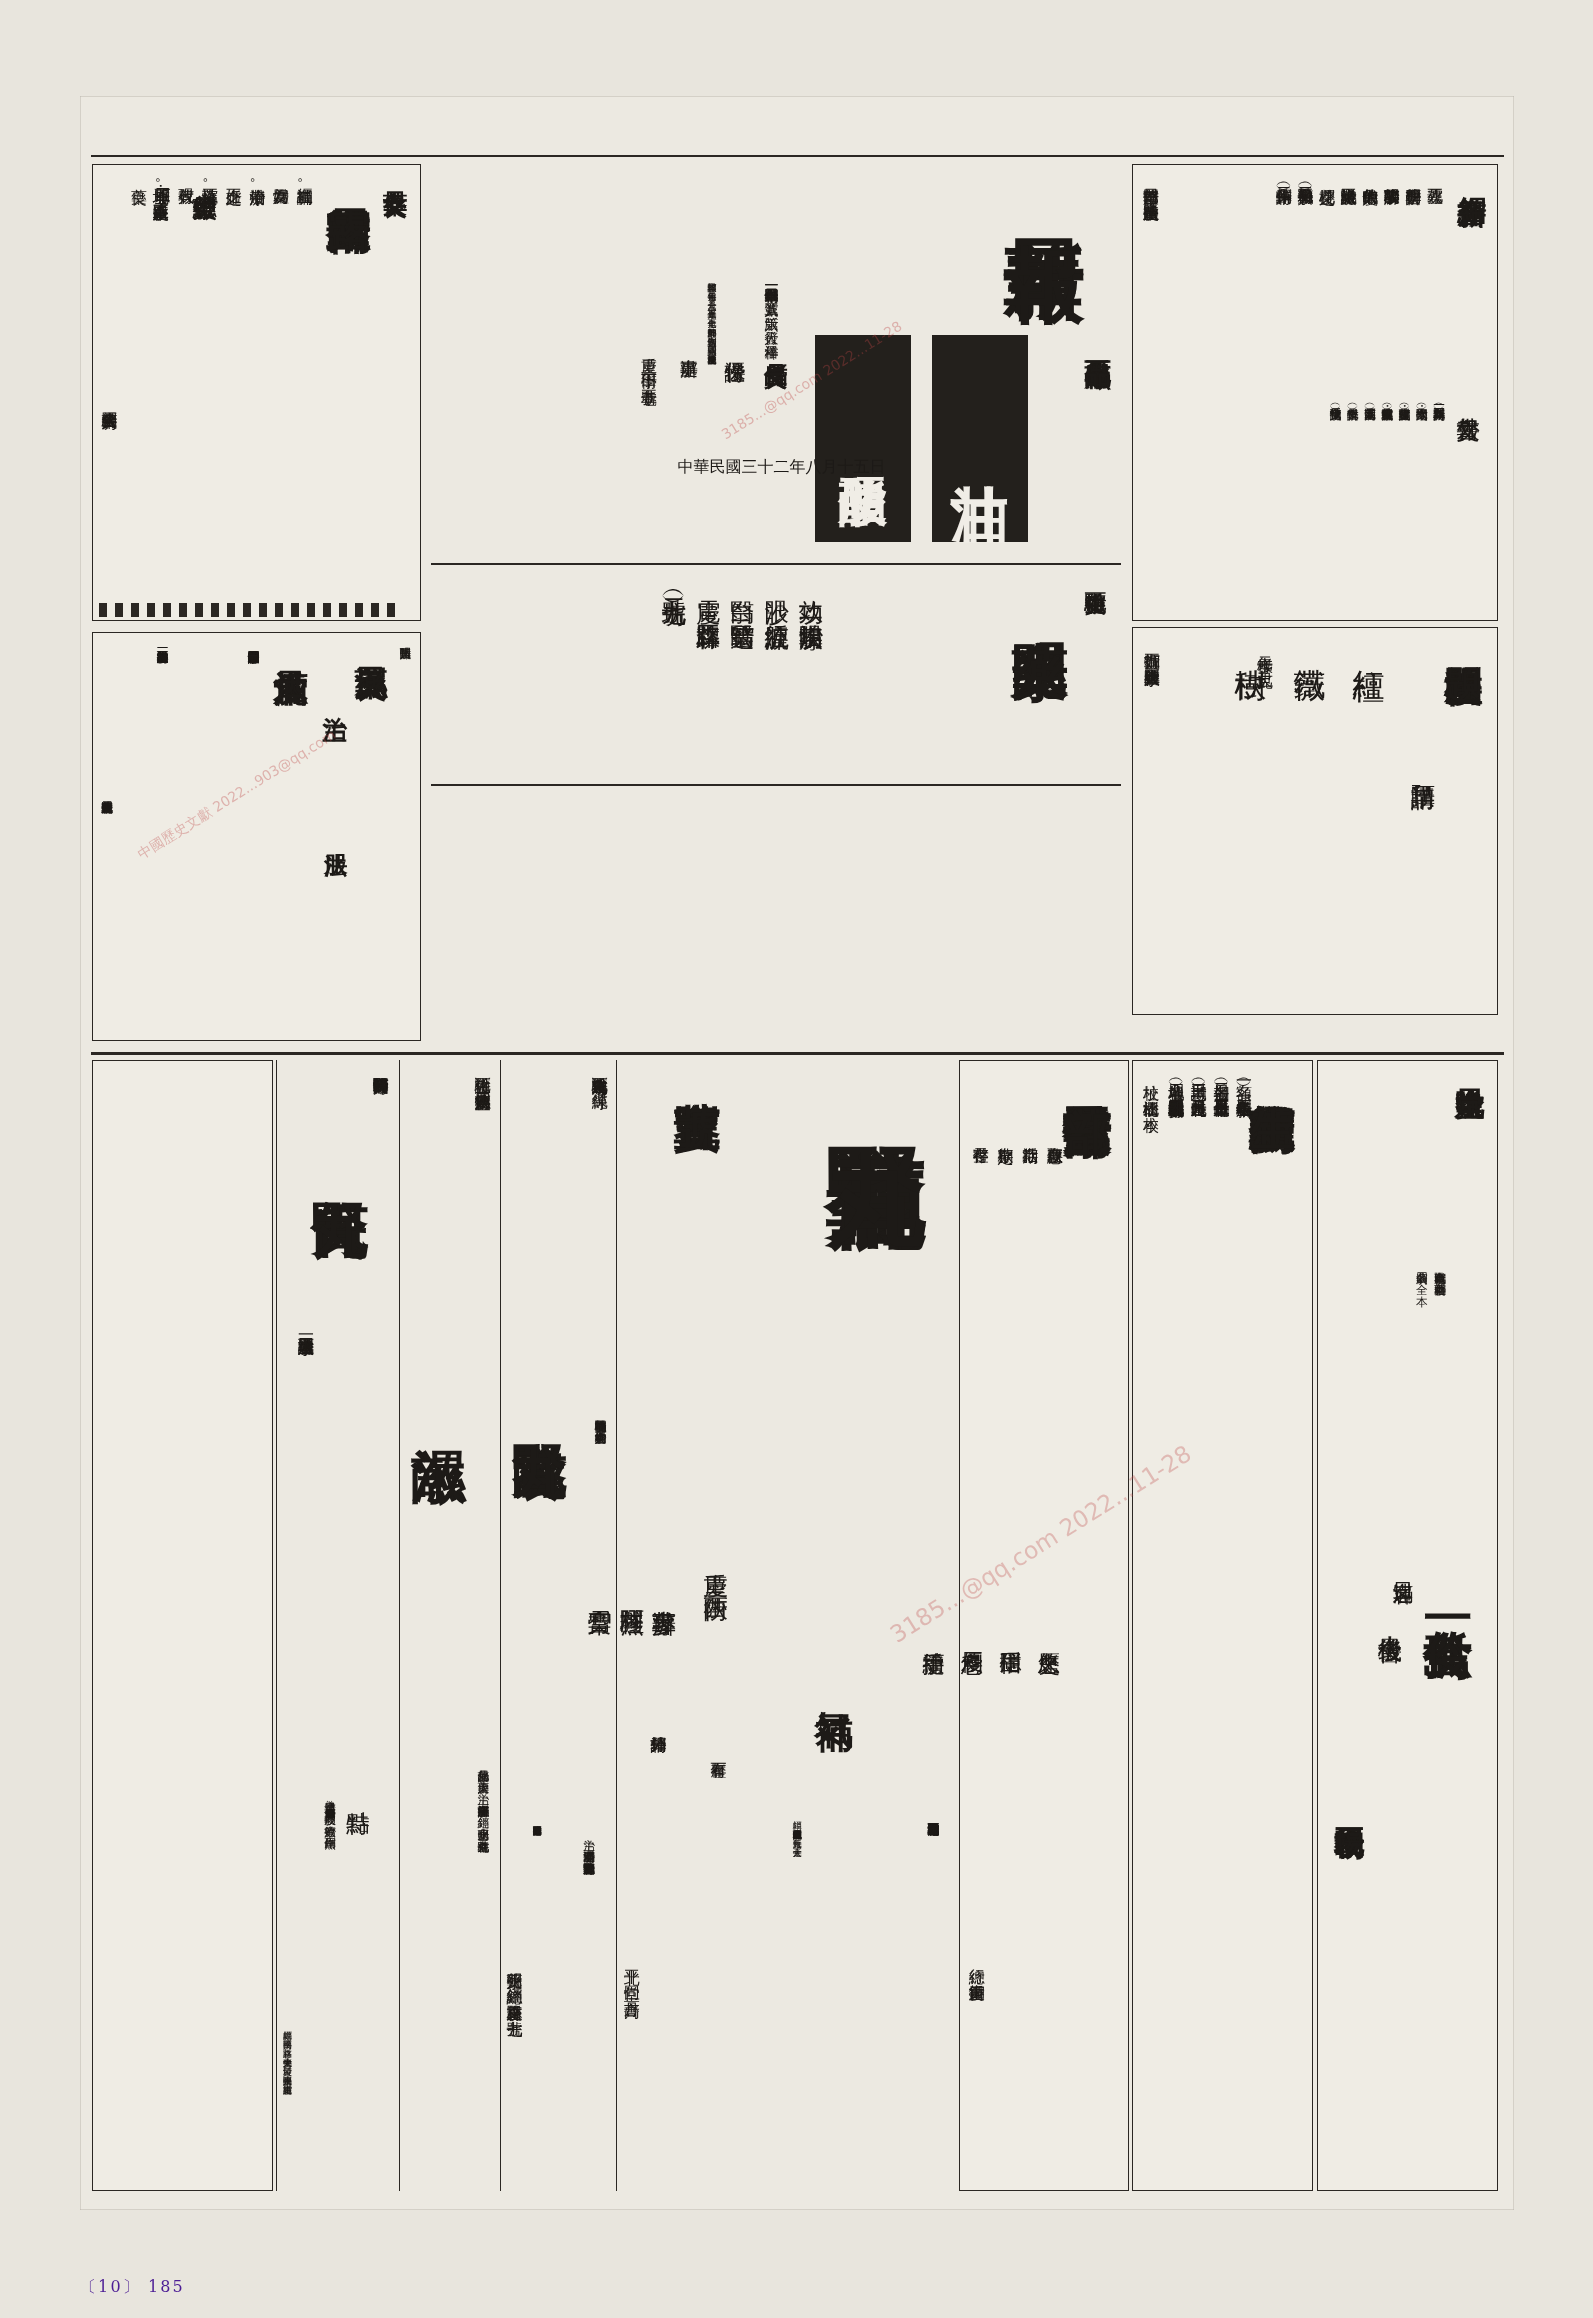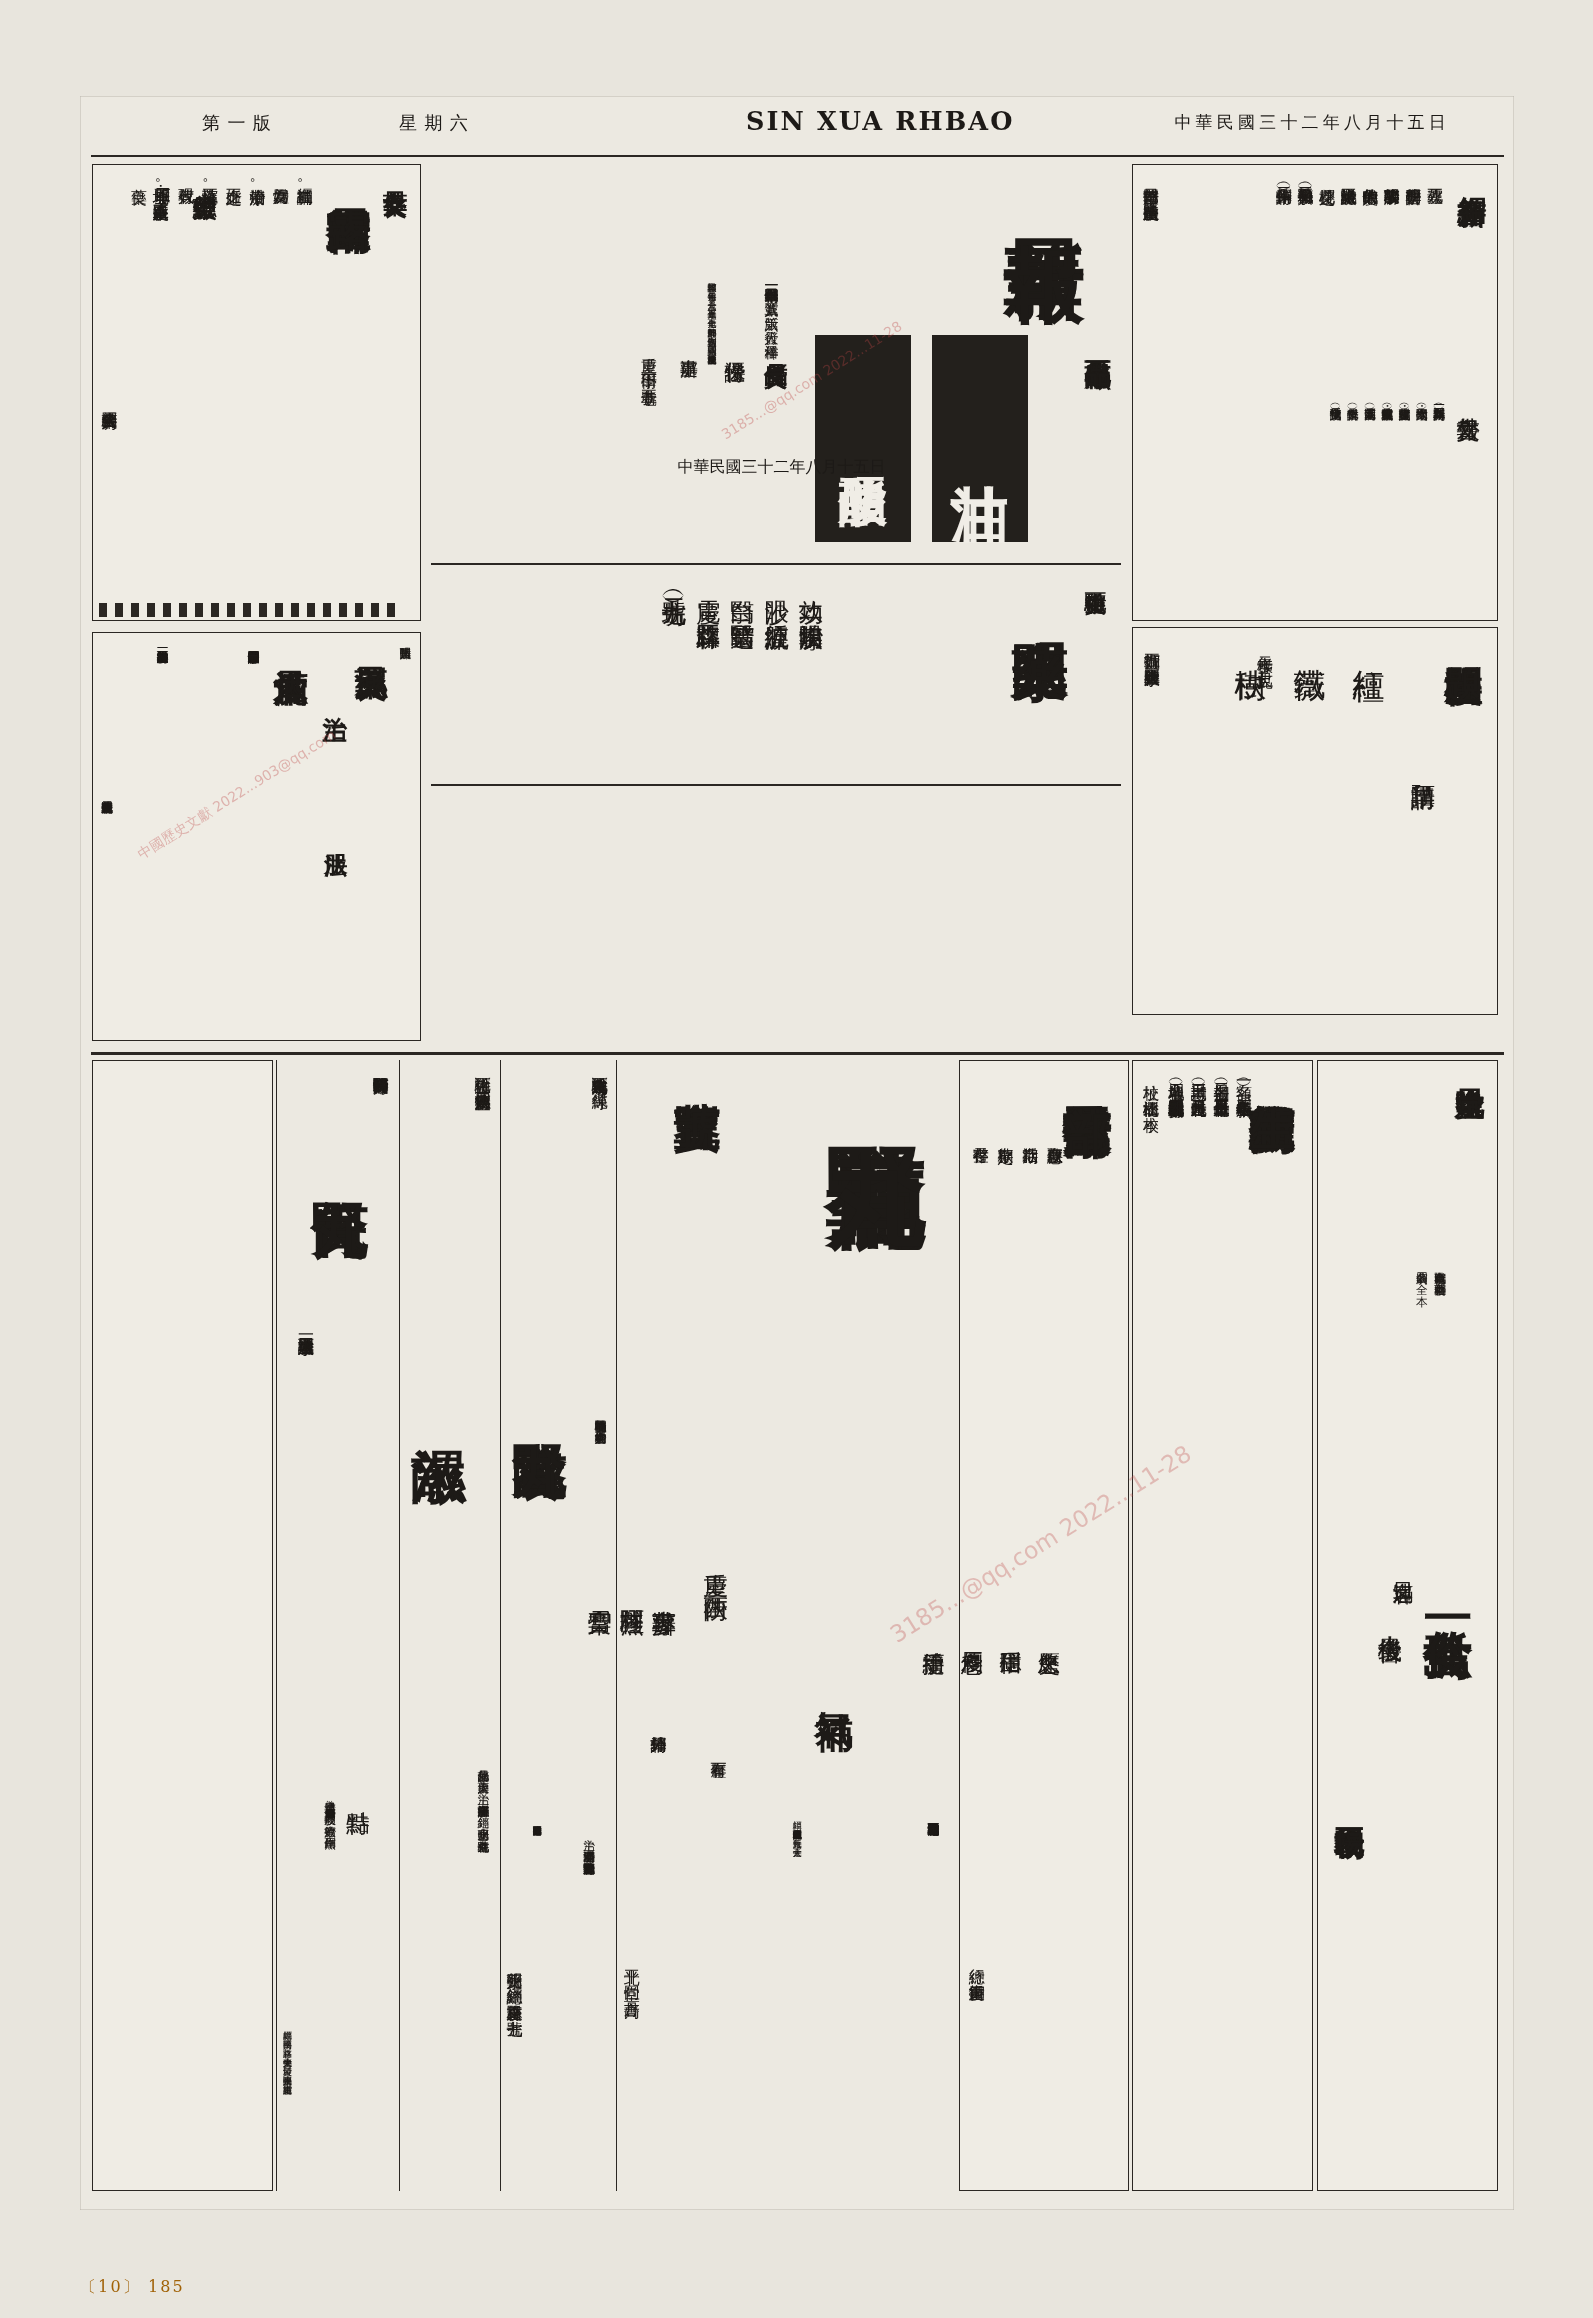--- a/index.html
+++ b/index.html
@@ -20,36 +20,30 @@
           font-family:"DejaVu Serif","Liberation Serif",serif;}
   .hd-date{position:absolute;right:64px;top:15px;font-size:17px;letter-spacing:4.2px;}
   
   .v{writing-mode:vertical-rl;text-orientation:upright;display:block;}
   .big{font-size:39px;font-weight:bold;line-height:1.02;}
   .mid{font-size:24.4px;line-height:1.1;}
   .sm{font-size:16px;line-height:1.15;}
   .xs{font-size:11.7px;line-height:1.2;}
   .xxs{font-size:9px;line-height:1.25;}
   .inv{background:#23201c;color:#f0ede6;}
-  .foot{position:absolute;left:80px;bottom:21px;font-size:16px;color:#a16207;letter-spacing:2.1px;}
+  .foot{position:absolute;left:80px;bottom:21px;font-size:16px;color:#4c1d95;letter-spacing:2.1px;}
   .wm{position:absolute;color:rgba(190,70,70,.35);font-size:14px;transform:rotate(-32deg);white-space:nowrap;}
   .rule{position:absolute;background:#2b2723;}
 </style>
 </head>
 <body>
 
 <div class="page">
   <div class="paper">
 
-    <div class="masthead">
-      <div class="hd-left ser k">第一版</div>
-      <div class="hd-week ser k">星期六</div>
-      <div class="hd-eng k">SIN XUA RHBAO</div>
-      <div class="hd-date ser k">中華民國三十二年八月十五日</div>
-    </div>
     <div class="rule" style="left:10.6px;top:59px;width:1413px;height:2.1px;"></div>
 
     <div class="blk bd" style="left:1052px;top:68px;width:366px;height:457px;padding:7.4px;background:#efece4;">
       <div class="v big k" style="position:absolute;right:10.6px;top:8.5px;height:159px;font-size:29px;">新書介紹</div>
       <div style="position:absolute;right:53px;top:10.6px;height:212px;display:flex;flex-direction:row-reverse;gap:3.2px;">
         <span class="v sm k">死魂靈</span>
         <span class="v sm k">簡明哲學辭典</span>
         <span class="v sm k">蘇聯的發明故事</span>
         <span class="v sm k">大時代中的印度</span>
         <span class="v sm k">太平洋戰略總檢討</span>

